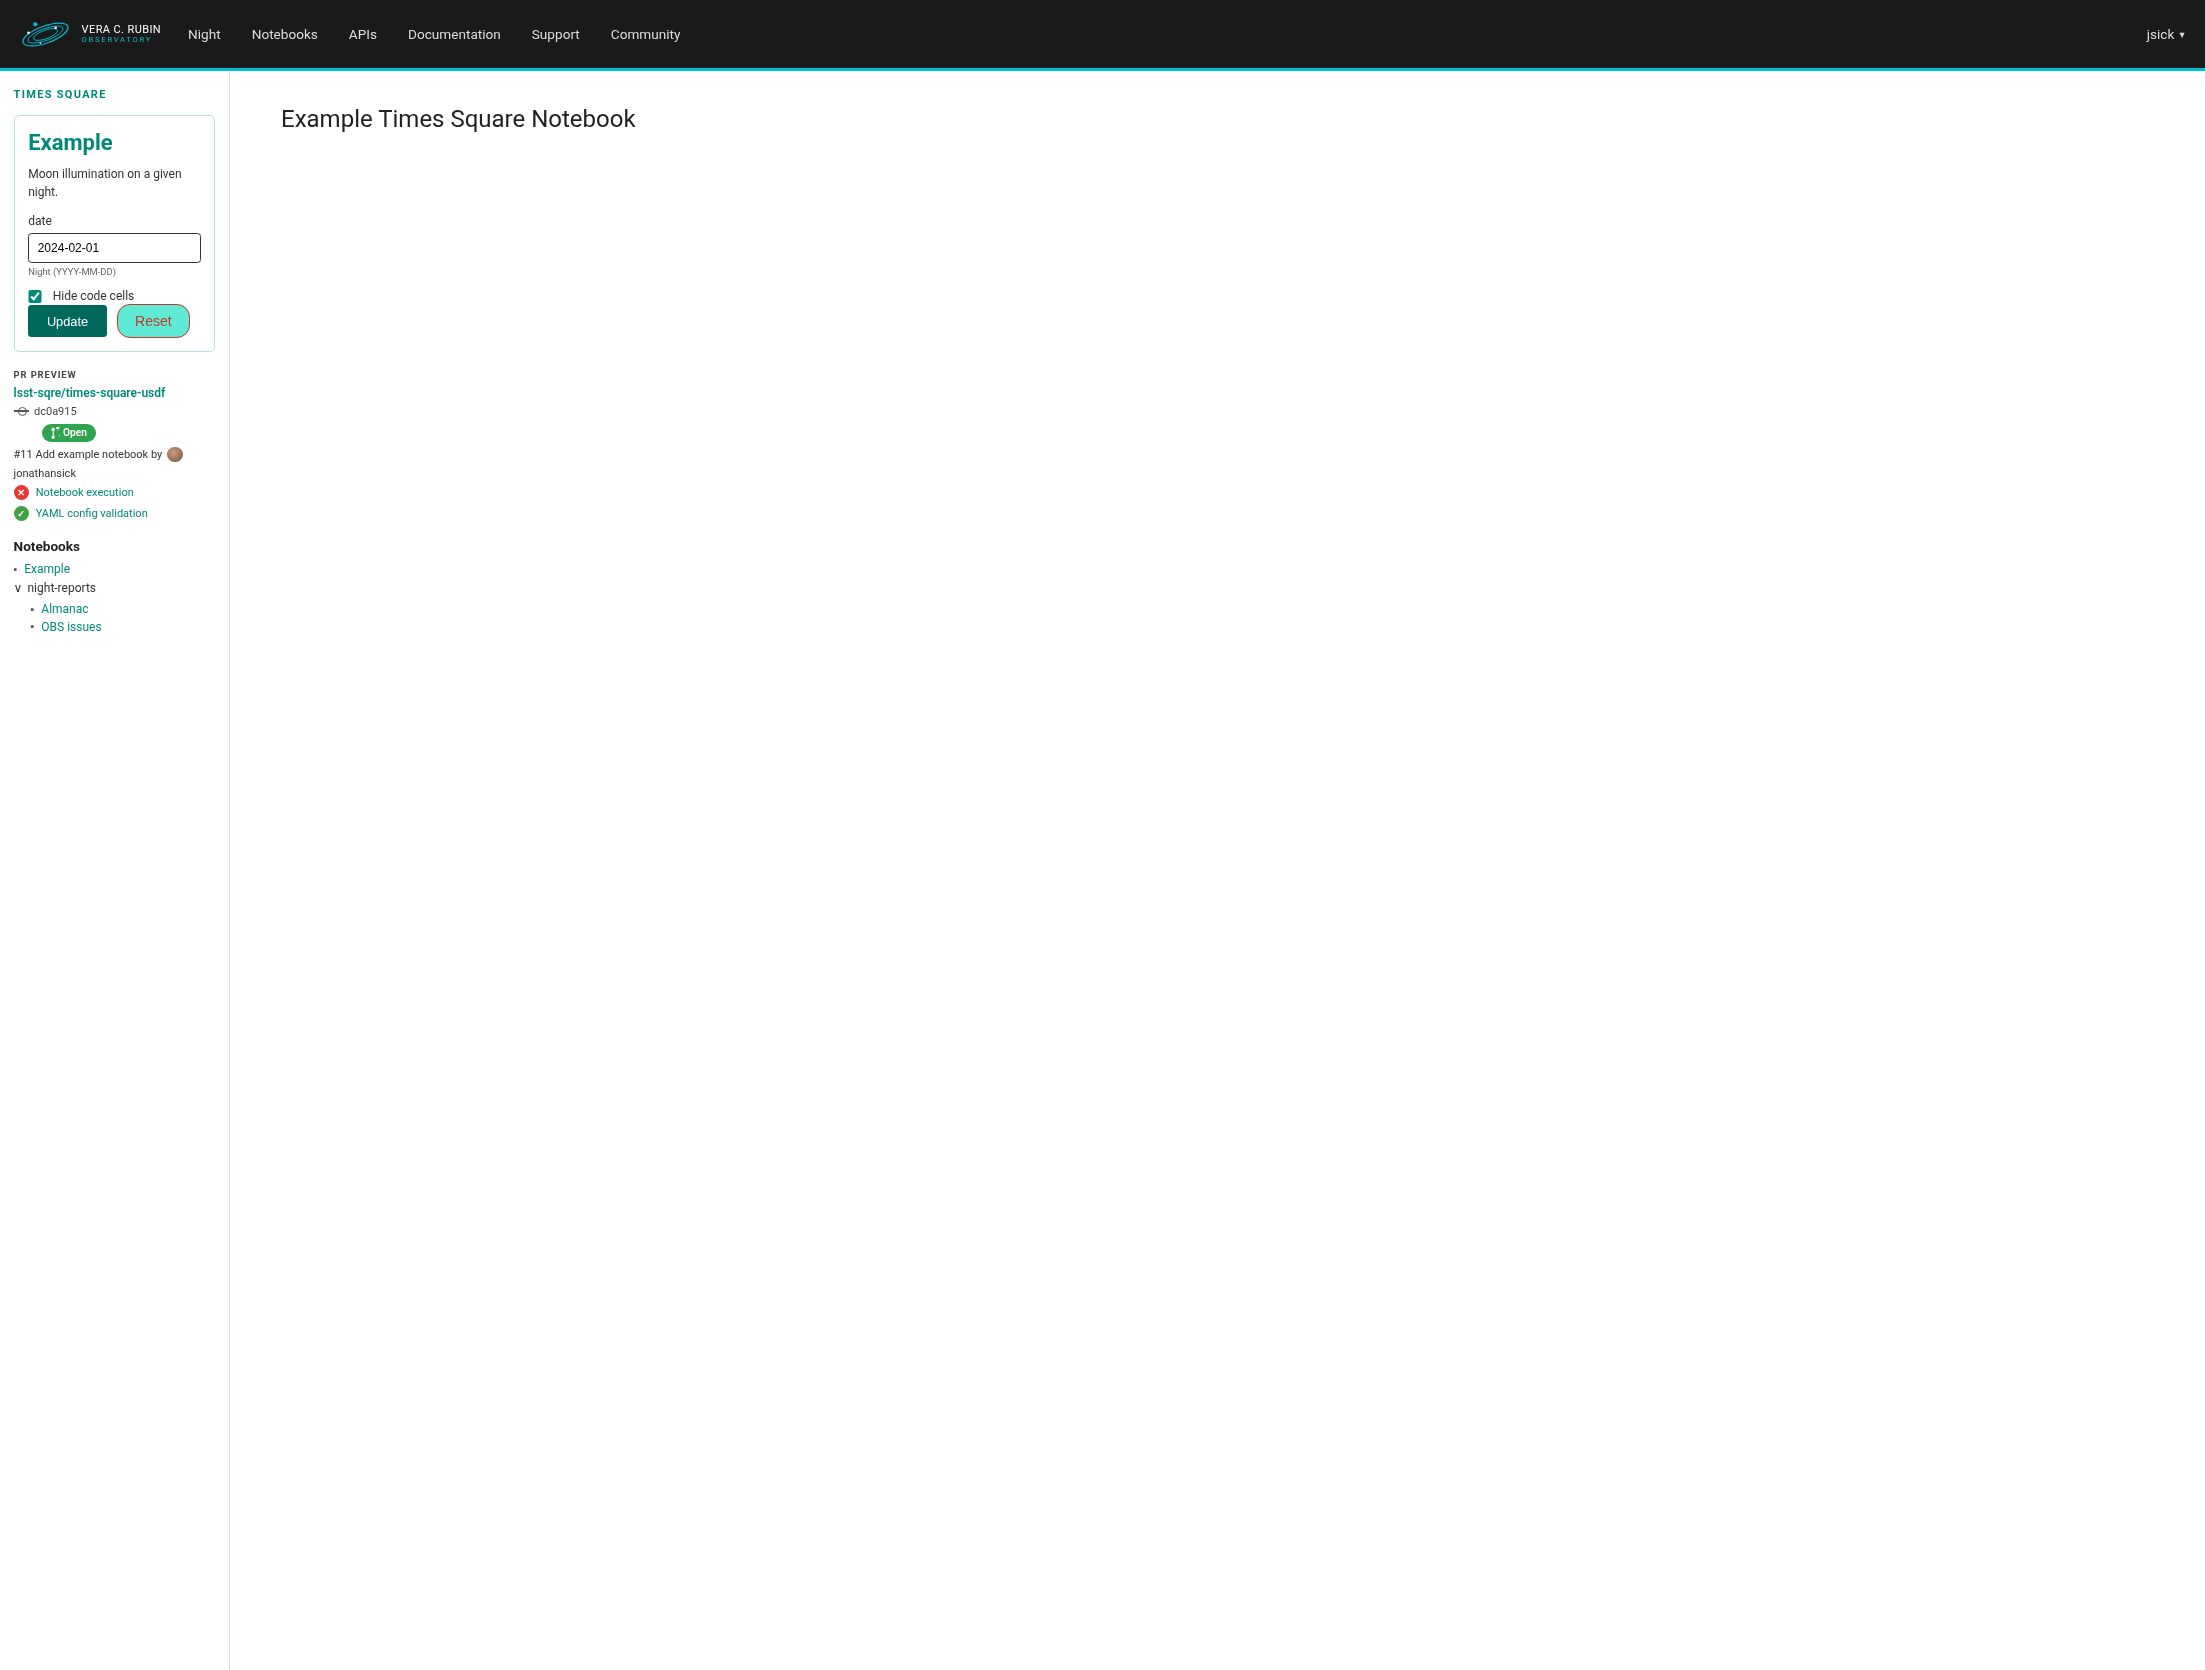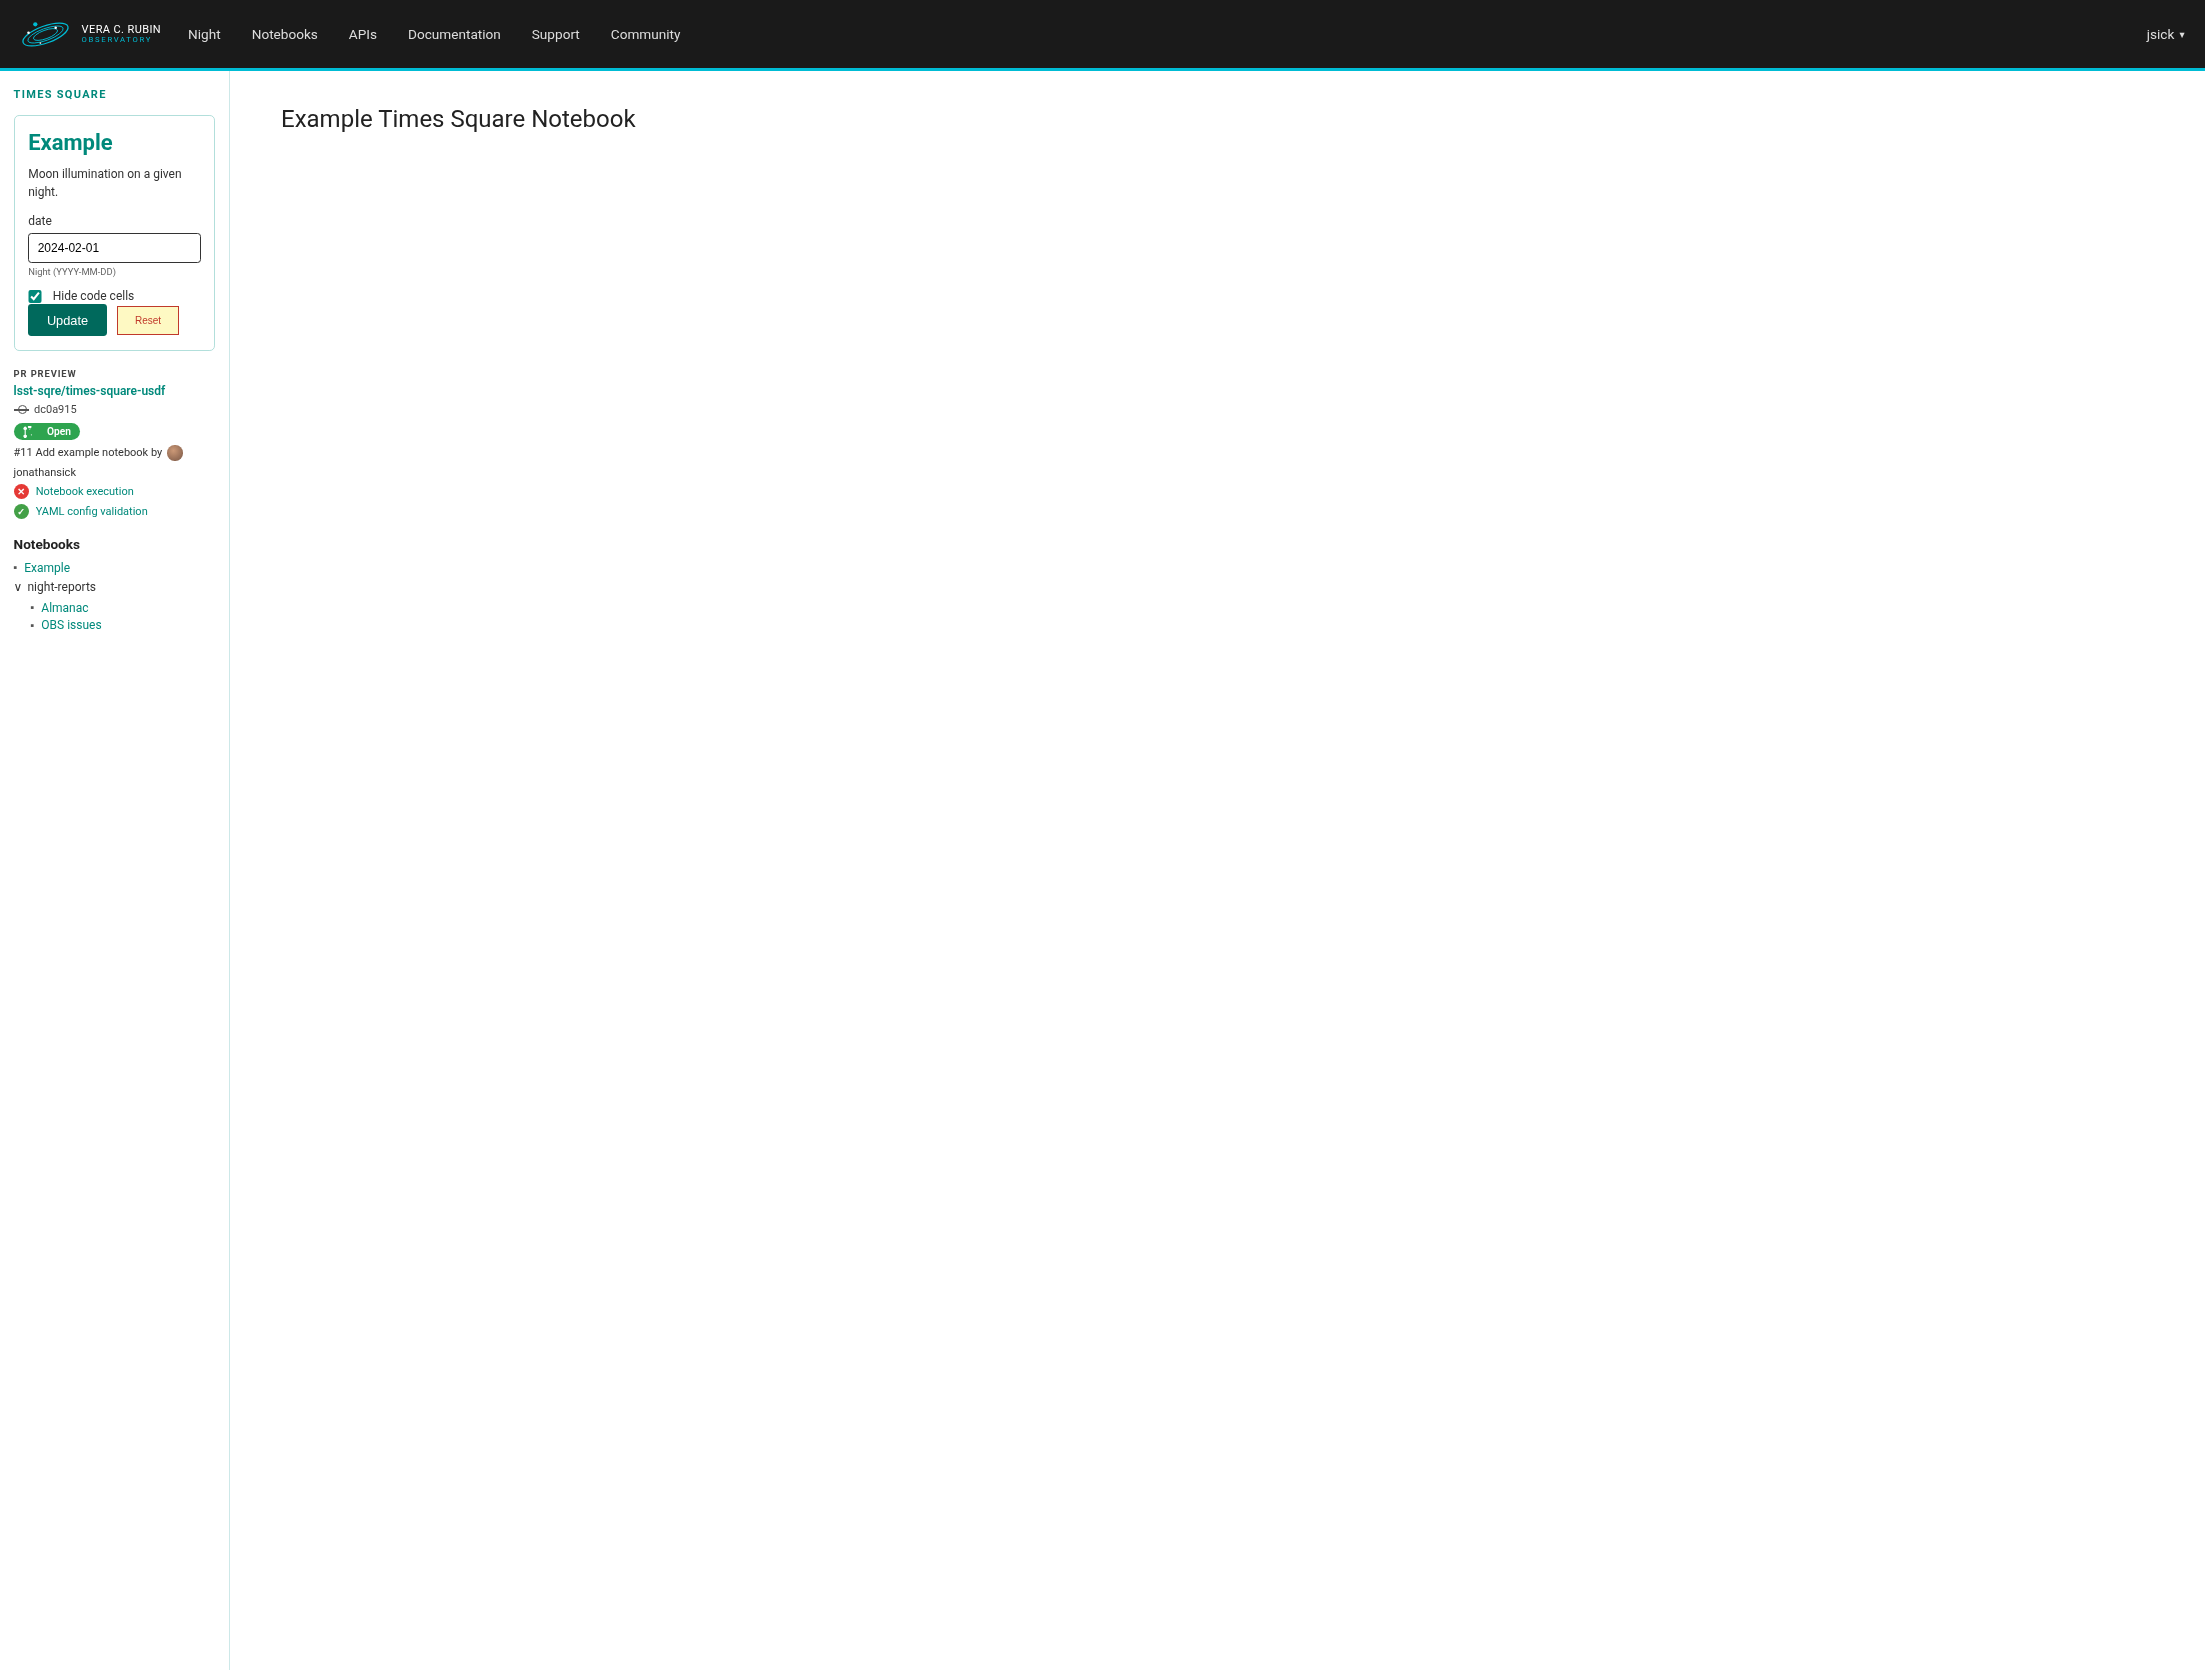--- a/index.html
+++ b/index.html
@@ -155,26 +155,26 @@
       background: #00695c;
       color: #fff;
       border: none;
       border-radius: 3.4px;
       padding: 8.5px 18.7px;
       font-size: 12.8px;
       font-weight: 500;
       cursor: pointer;
     }
     .btn-reset {
-      background: #fef9c3;
+      background: #5eead4;
       color: #c0392b;
       border: 1.3px solid #c0392b;
-      border-radius: 0;
+      border-radius: 13px;
       padding: 7.7px 17px;
-      font-size: 10px;
+      font-size: 14px;
       cursor: pointer;
     }
 
     
     .pr-section {
       margin-bottom: 13.6px;
     }
     .pr-label {
       font-size: 9.4px;
       font-weight: 700;
@@ -229,27 +229,28 @@
       align-items: center;
       gap: 5.1px;
       margin-bottom: 5.1px;
       flex-wrap: wrap;
       font-size: 11px;
       color: #333;
     }
     .badge-open {
       display: inline-flex;
       align-items: center;
-      gap: 13px;
+      gap: 1px;
       background: #2ea44f;
       color: #fff;
       border-radius: 17px;
       padding: 2.6px 8.5px;
       font-size: 10.2px;
       font-weight: 600;
+      margin-left: 28px;
     }
     .pr-author-avatar {
       width: 15.3px;
       height: 15.3px;
       border-radius: 50%;
       background: #888;
       display: inline-block;
       vertical-align: middle;
       overflow: hidden;
     }

